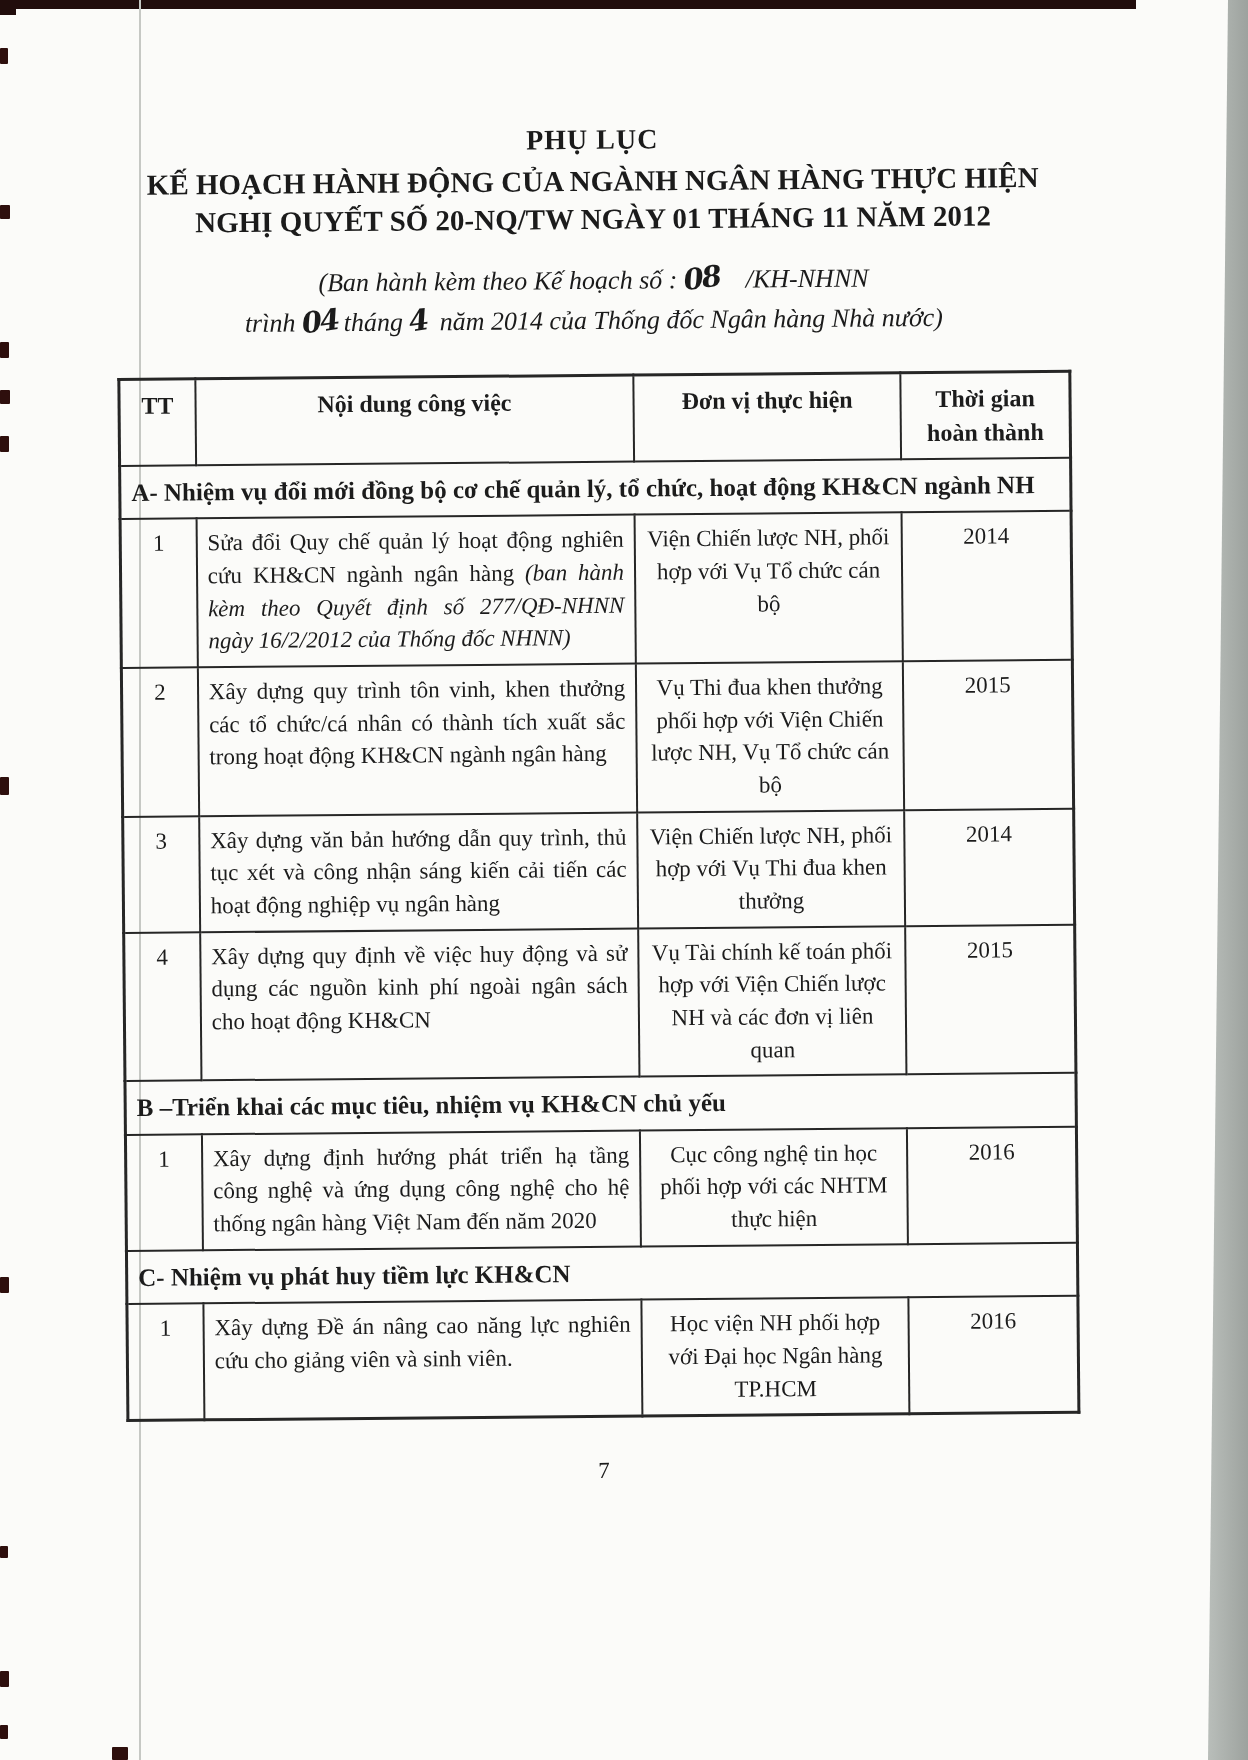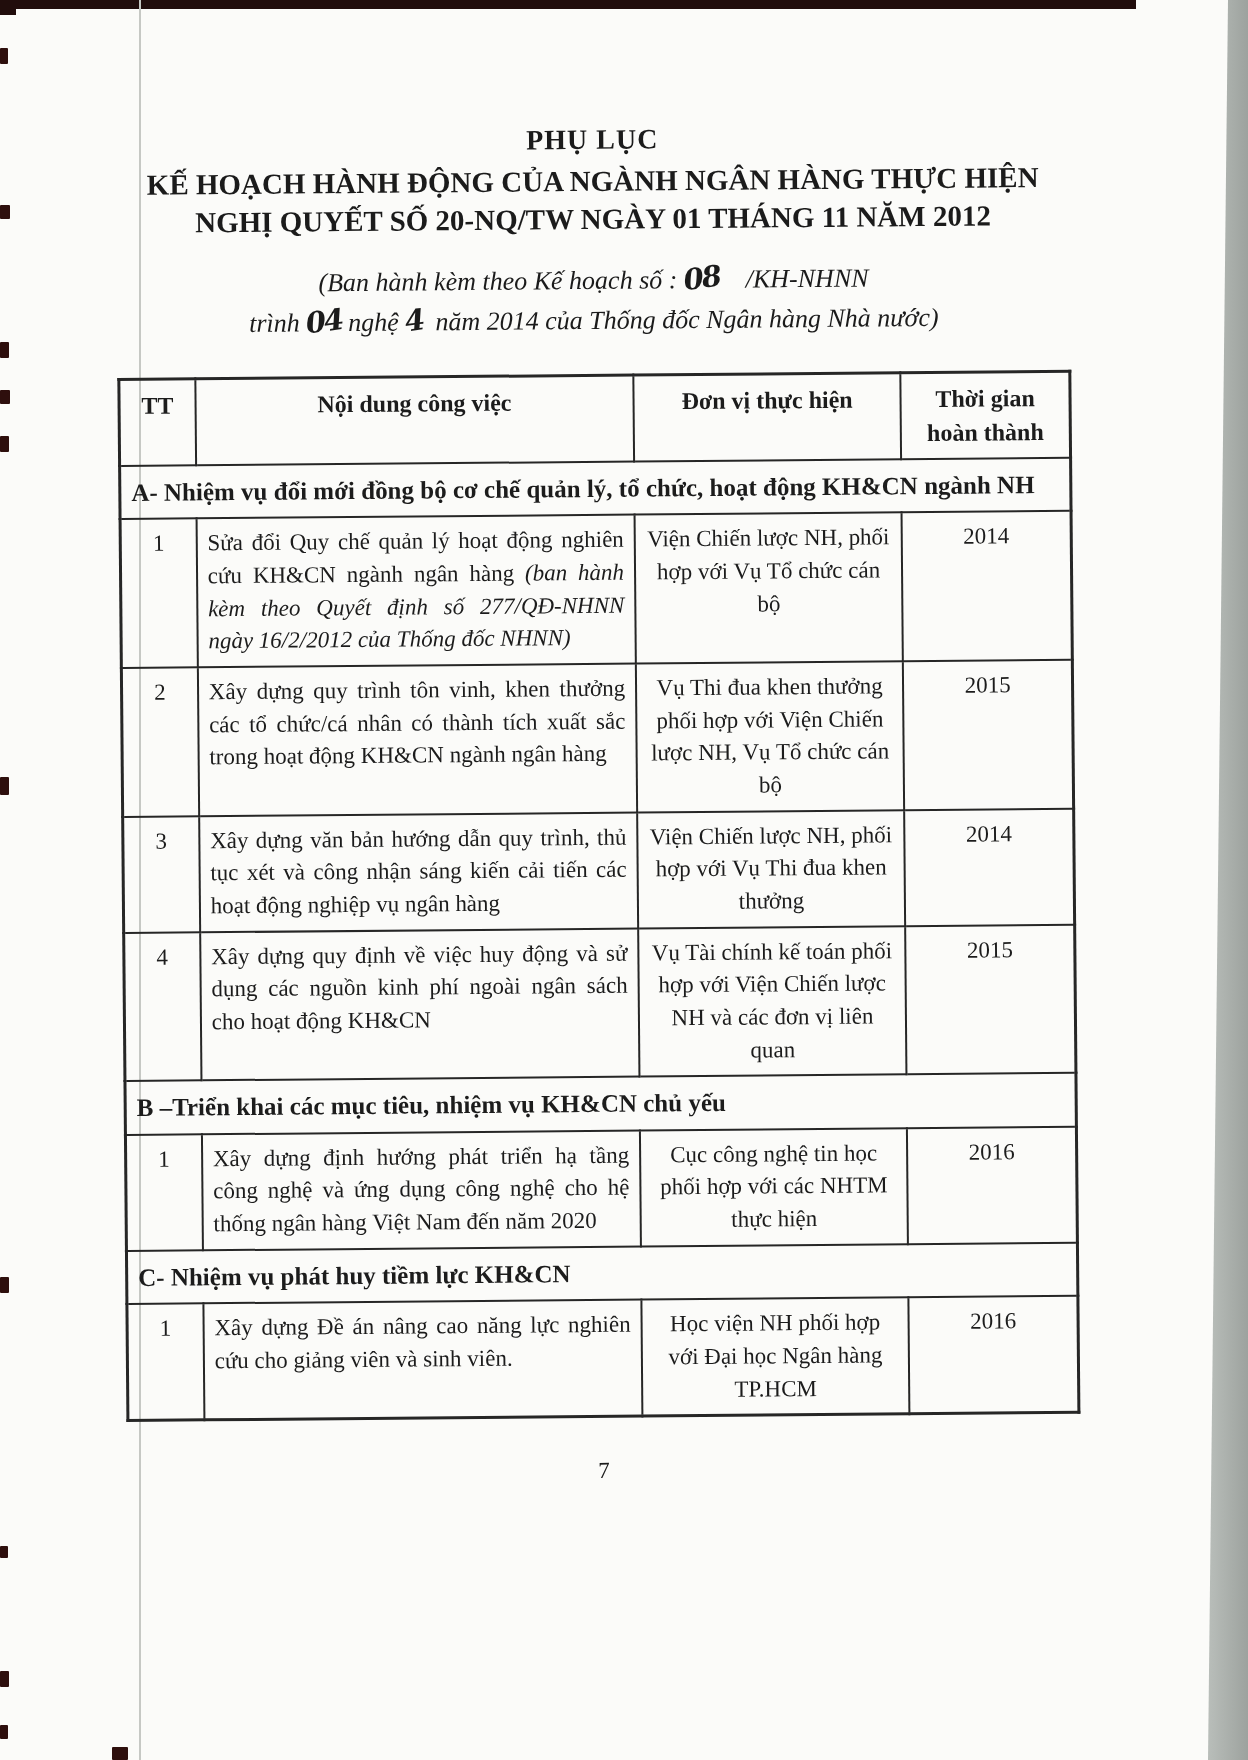--- a/index.html
+++ b/index.html
@@ -98,21 +98,21 @@
 
     <div class="title">PHỤ LỤC</div>
 
     <div class="heading">
       <div>KẾ HOẠCH HÀNH ĐỘNG CỦA NGÀNH NGÂN HÀNG THỰC HIỆN</div>
       <div>NGHỊ QUYẾT SỐ 20-NQ/TW NGÀY 01 THÁNG 11 NĂM 2012</div>
     </div>
 
     <div class="subtitle">
       <div><span>(Ban hành kèm theo Kế hoạch số :</span><span class="hw gap-r">08</span><span>/KH-NHNN</span></div>
-      <div><span>trình</span><span class="hw">04</span><span>nghệ</span><span class="hw">4</span> <span>năm 2014 của Thống đốc Ngân hàng Nhà nước)</span></div>
+      <div><span>trình</span><span class="hw">04</span><span>tháng</span><span class="hw">4</span> <span>năm 2014 của Thống đốc Ngân hàng Nhà nước)</span></div>
     </div>
 
     <table class="plan">
       <thead>
         <tr>
           <th class="h-cell" style="width:56px;">TT</th>
           <th class="h-cell" style="width:450px;">Nội dung công việc</th>
           <th class="h-cell" style="width:262px;">Đơn vị thực hiện</th>
           <th class="h-cell" style="width:156px;">Thời gian hoàn thành</th>
         </tr>

